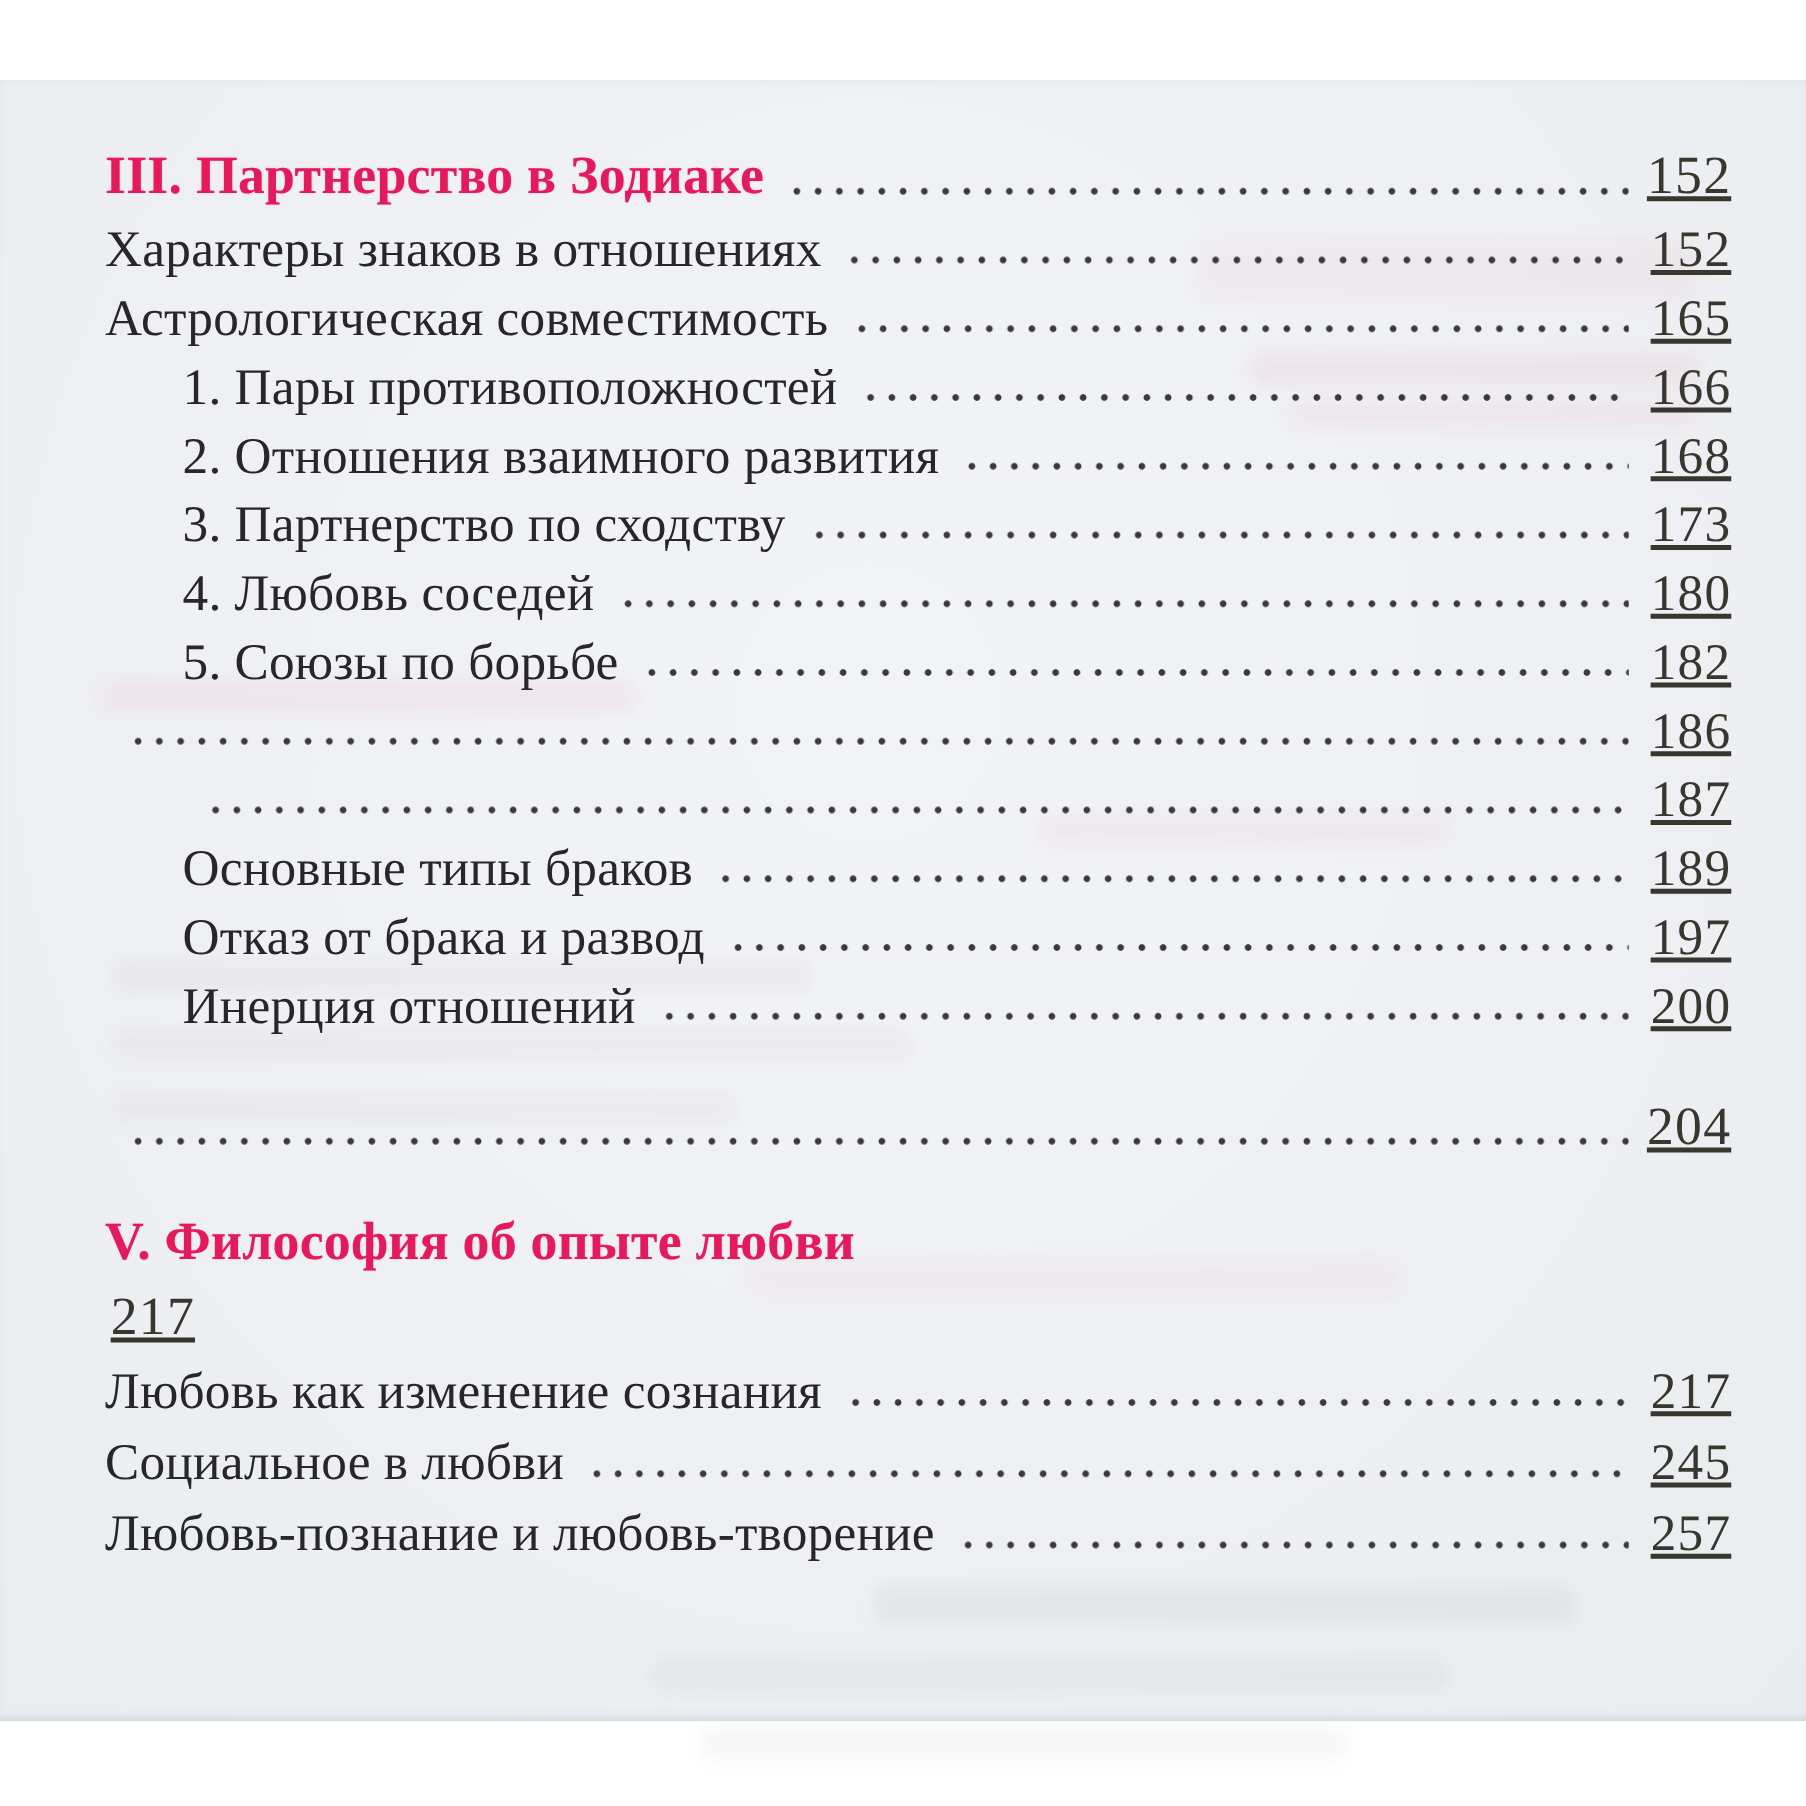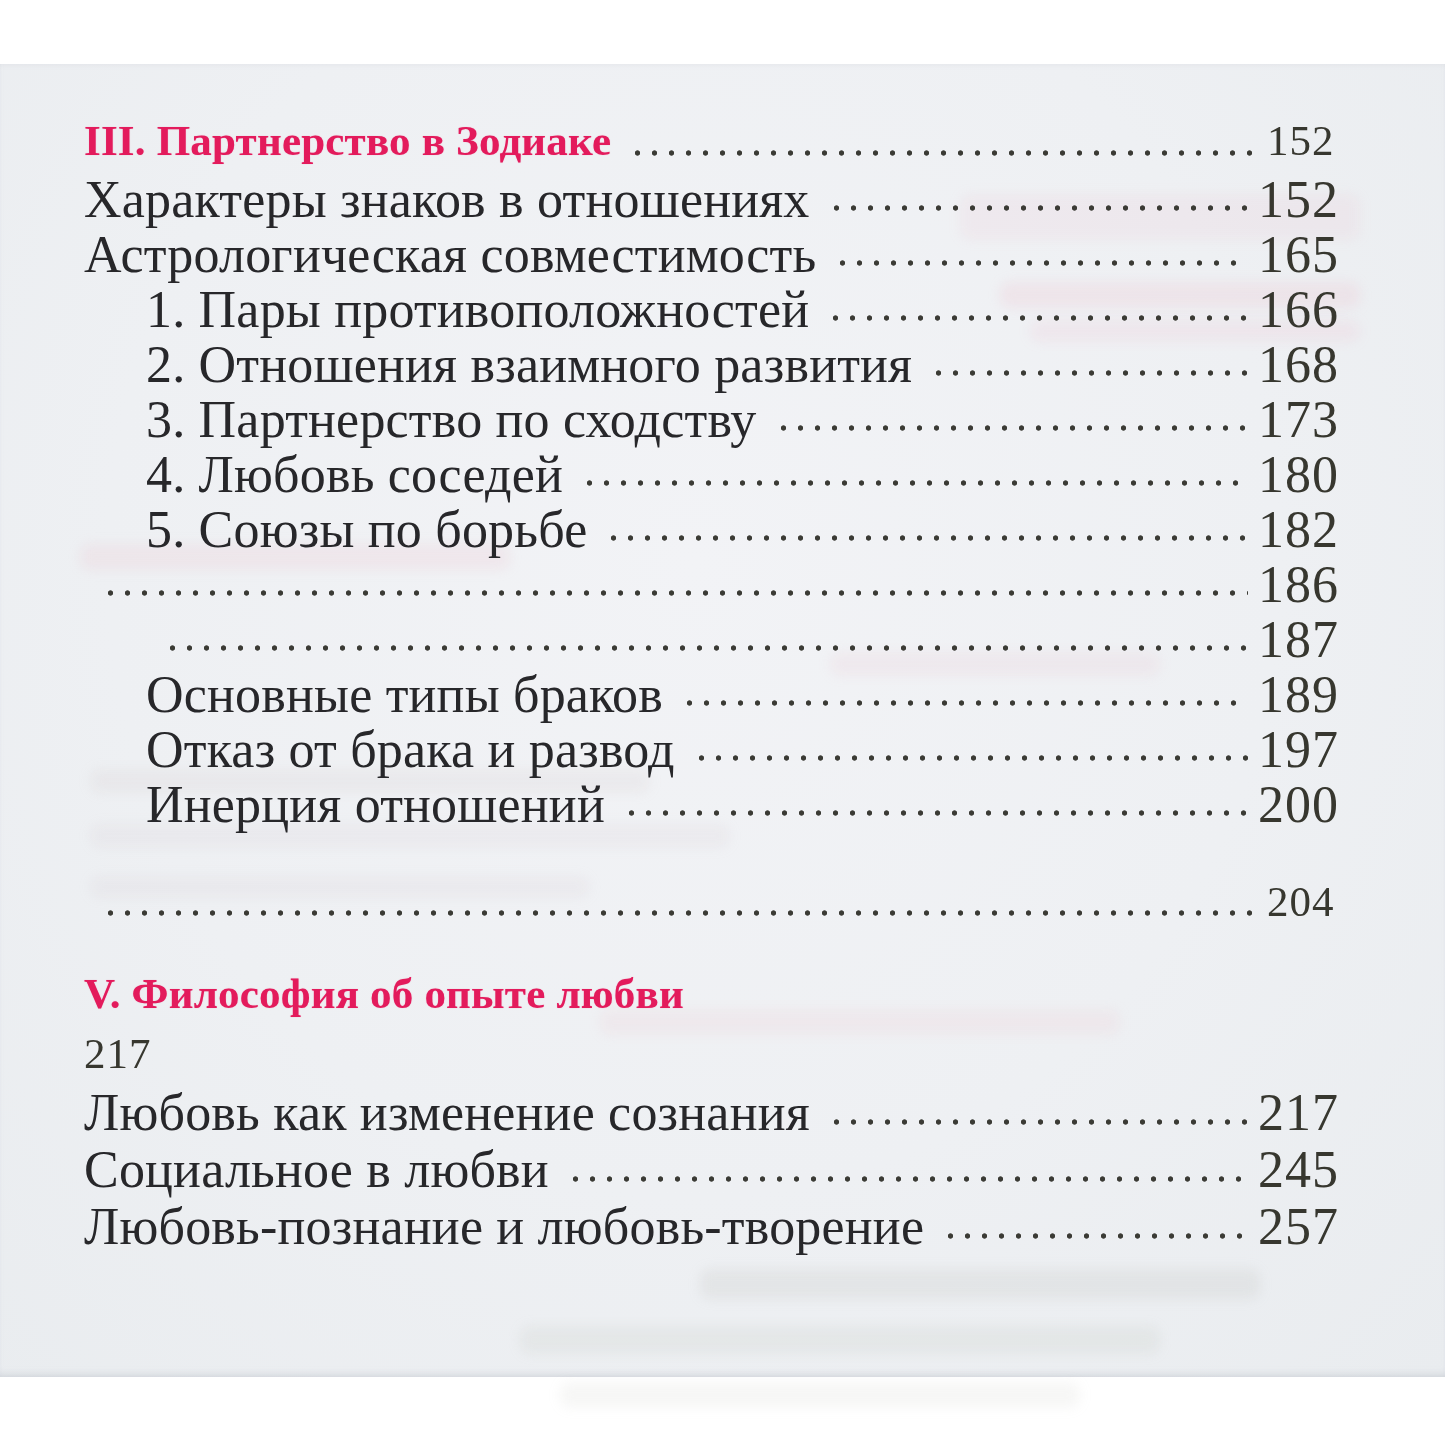--- a/index.html
+++ b/index.html
@@ -25,29 +25,29 @@
       inset 0 -7px 9px -6px rgba(150, 158, 168, 0.38),
       inset 0 4px 6px -5px rgba(170, 176, 186, 0.25);
   }
 
   
   .toc {
     position: relative;
     box-sizing: border-box;
     width: 100%;
     height: 100%;
-    padding: 46px 106px 0 84px;
+    padding: 46px 60px 0 84px;
     border-radius: 16px;
   }
 
   .row {
     display: flex;
     align-items: baseline;
     line-height: 55px;
-    font-size: 52px;
+    font-size: 41px;
     color: #27272a;
     white-space: nowrap;
   }
 
   .row .title { flex: 0 0 auto; letter-spacing: 0.2px; }
 
   .row .leader {
     flex: 1 1 auto;
     align-self: stretch;
     min-width: 26px;
@@ -55,22 +55,24 @@
     margin-right: 10px;
     background-image: radial-gradient(circle, #3b3b35 2.3px, rgba(0,0,0,0) 3.0px);
     background-size: 17px 12px;
     background-repeat: repeat-x;
     background-position: 4px calc(100% - 13px);
   }
 
   .row .page {
     flex: 0 0 auto;
     min-width: 72px;
+    text-align: right;
     color: #37372f;
     letter-spacing: 1px;
+    text-decoration: underline;
   }
 
   .row.heading {
     line-height: 62px;
     font-size: 43px;
     font-weight: bold;
     color: #e31b5c;
     text-shadow: 0 0 1px rgba(227, 27, 92, 0.35);
   }
   .row.heading .page { font-weight: normal; text-shadow: none; }

